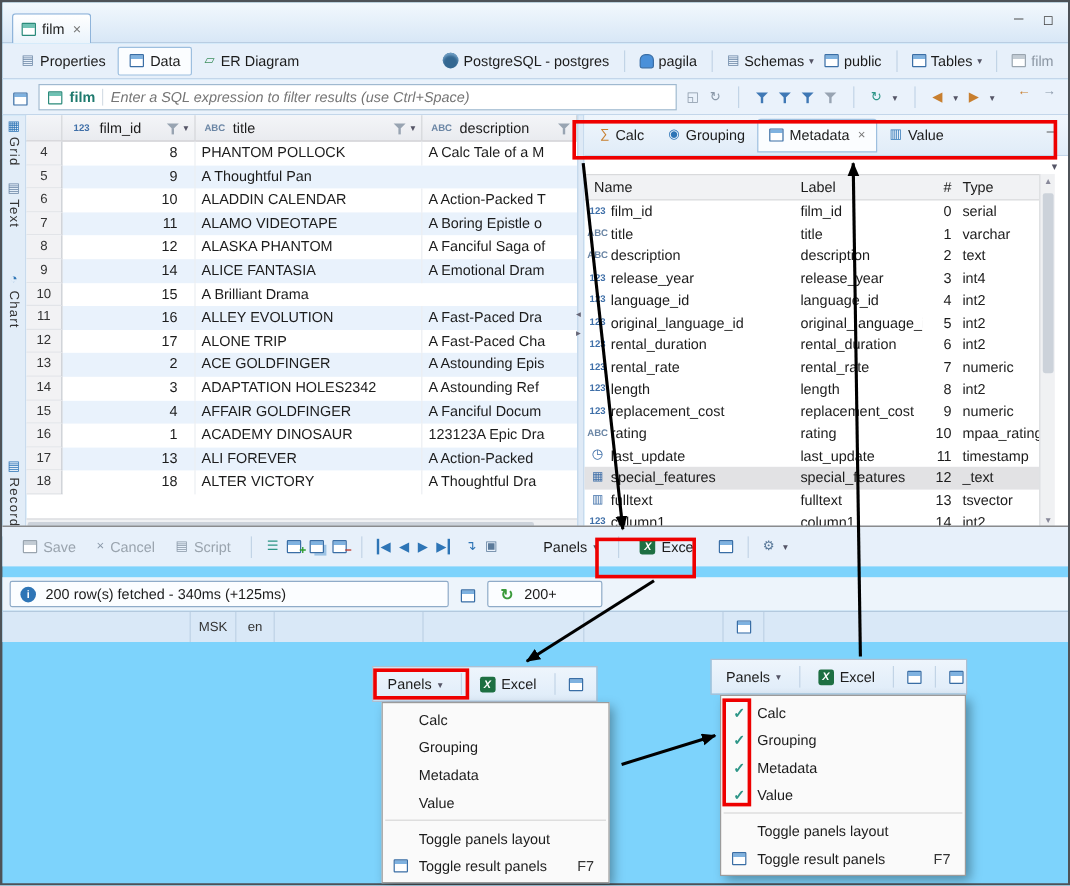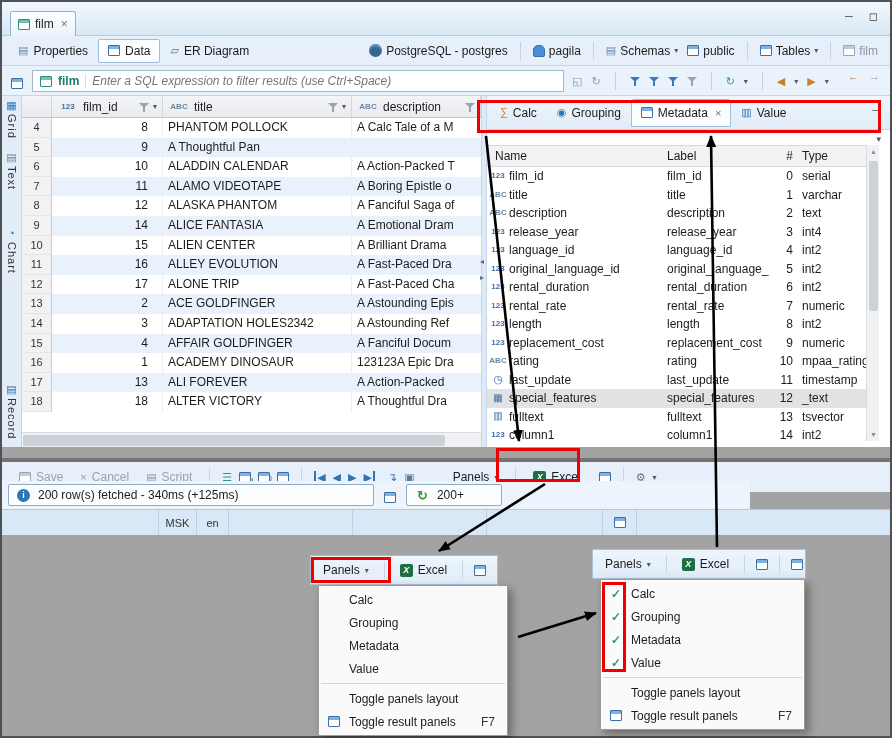--- a/index.html
+++ b/index.html
@@ -1,17 +1,17 @@
 <!DOCTYPE html>
 <html><head>
 <meta charset="utf-8">
 <style>
   *{margin:0;padding:0;box-sizing:border-box}
   body{font-family:"Liberation Sans",sans-serif;background:#fff;color:#1c1c1c}
-  #canvas{position:relative;width:892px;height:738px;background:#a3a3a3;box-shadow:inset 0 0 0 2px #4d5257;overflow:hidden}
+  #canvas{position:relative;width:892px;height:738px;background:#7dd3fc;box-shadow:inset 0 0 0 2px #4d5257;overflow:hidden}
   .abs{position:absolute}
   .dd{font-size:8px;color:#556}
   .sep{width:1px;height:18px;background:#c2d4e6;margin:0 5px;flex:none}
   
   .mtbl{display:inline-block;width:12px;height:11px;border:1px solid #3a6ea5;background:linear-gradient(#7fb2e0 0 3px,#fff 3px);border-radius:1px;flex:none}
   .mtbl.teal{border-color:#2a8a7a;background:linear-gradient(#6fc2b4 0 3px,#fff 3px)}
   .mtbl.gray{border-color:#9aa5af;background:linear-gradient(#c3ccd4 0 3px,#fff 3px)}
   .mtbl.dup{box-shadow:3px 3px 0 -1px #9cc3e5}
   .plus{position:relative}
   .plus::after{content:"+";position:absolute;right:-5px;bottom:-5px;color:#2f9e2f;font-size:10px;font-weight:bold}
@@ -94,28 +94,28 @@
   .prow.sel{background:#e2e2e4}
   .p-name{width:180px;display:flex;align-items:center;overflow:hidden;white-space:nowrap}
   .p-label{width:102px;overflow:hidden;white-space:nowrap}
   .p-num{width:24px;text-align:right}
   .p-type{width:66px;padding-left:9px}
   .pvscroll{position:absolute;left:379px;top:49px;width:13px;height:296px;background:#f0f1f3;border-left:1px solid #dadcdf;font-size:7px;color:#889;text-align:center}
   .pvup{position:absolute;top:3px;left:0;width:13px}
   .pvdn{position:absolute;bottom:3px;left:0;width:13px}
   .pvthumb{position:absolute;left:2px;top:16px;width:9px;height:150px;background:#ccd2da;border-radius:2px}
   
-  .btoolbar{left:2px;top:458px;width:888px;height:34px;background:#e7f0fa;border-top:4px solid #737373;display:flex;align-items:center;padding-left:12px;font-size:12px;gap:7px}
+  .btoolbar{left:2px;top:438px;width:888px;height:34px;background:#e7f0fa;border-top:1px solid #737373;display:flex;align-items:center;padding-left:12px;font-size:12px;gap:7px}
   .tbtn{display:flex;align-items:center;gap:5px;padding:3px 5px}
   .tlbl{color:#9aa4ae}
   .nav{color:#2e75b6;font-size:11px}
   .bar-l{border-left:2px solid #2e75b6;padding-left:1px}
   .bar-r{border-right:2px solid #2e75b6;padding-right:1px}
   
-  .statusrow{left:2px;top:481px;width:748px;height:28px;background:#edf4fb}
+  .statusrow{left:2px;top:481px;width:888px;height:28px;background:#edf4fb}
   .fetched{position:absolute;left:6px;top:3px;width:366px;height:22px;background:#fbfdff;border:1px solid #8fabc8;border-radius:2px;display:flex;align-items:center;gap:8px;padding:0 8px;font-size:12px}
   .midicon{position:absolute;left:382px;top:8px}
   .morebox{position:absolute;left:404px;top:3px;width:96px;height:22px;background:#fbfdff;border:1px solid #8fabc8;border-radius:2px;display:flex;align-items:center;gap:9px;padding:0 10px;font-size:12px}
   .ic-refresh{color:#3a9a3a;font-weight:bold;font-size:13px}
   .statusbar{left:2px;top:509px;width:888px;height:26px;background:#d9e8f7;border-top:1px solid #b3c9de;display:flex;align-items:stretch;font-size:11px;color:#333}
   .sbcell{border-right:1px solid #bdd1e5;display:flex;align-items:center;justify-content:center}
   
   .pfrag{display:flex;align-items:center;gap:6px;padding:0 8px;background:linear-gradient(#eef5fc,#dfecf9);border:1px solid #aebfd2;overflow:hidden;font-size:12px}
   .pbtn{display:flex;align-items:center;gap:5px;padding:2px 4px}
   .cut{margin-right:-8px}
@@ -301,21 +301,20 @@
         </div>
         <div class="grow">
           <span class="c-rn">9</span>
           <span class="c-id">14</span>
           <span class="c-title">ALICE FANTASIA</span>
           <span class="c-desc">A Emotional Dram</span>
         </div>
         <div class="grow">
           <span class="c-rn">10</span>
           <span class="c-id">15</span>
-          <span class="c-title">ALIEN CENTER</span>
           <span class="c-desc">A Brilliant Drama</span>
         </div>
         <div class="grow">
           <span class="c-rn">11</span>
           <span class="c-id">16</span>
           <span class="c-title">ALLEY EVOLUTION</span>
           <span class="c-desc">A Fast-Paced Dra</span>
         </div>
         <div class="grow">
           <span class="c-rn">12</span>

